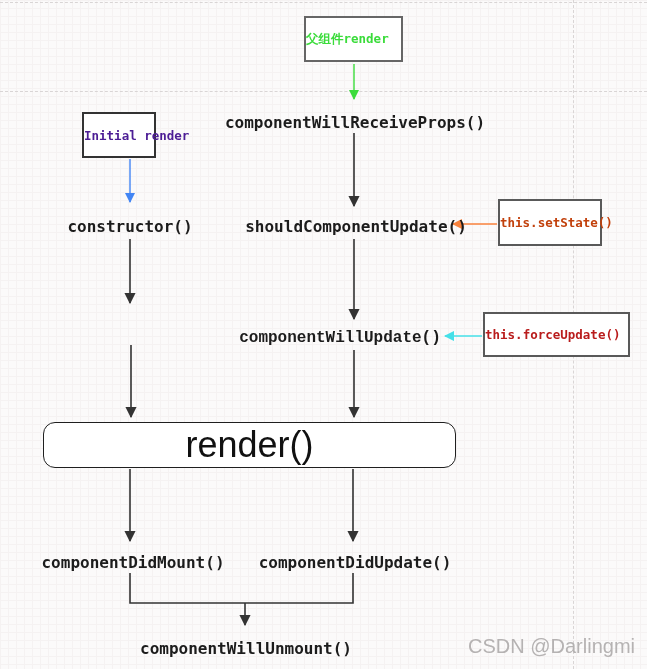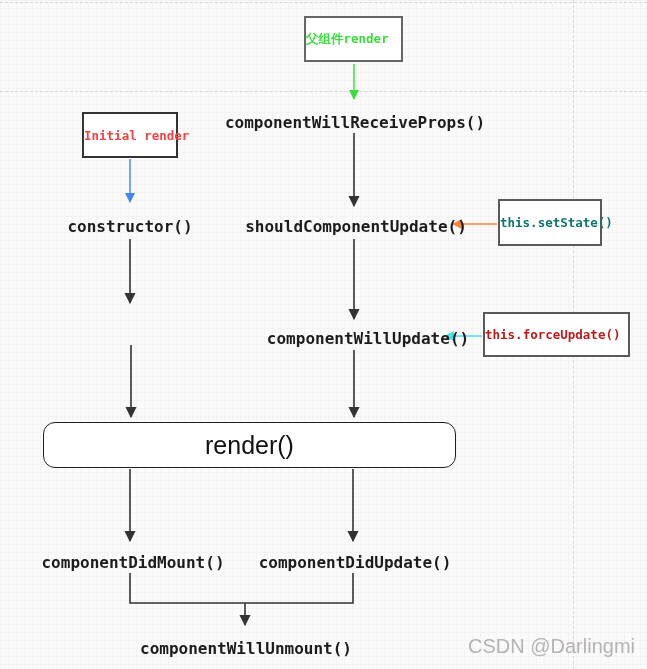--- a/index.html
+++ b/index.html
@@ -46,33 +46,33 @@
     background: #ffffff;
     border: 2px solid #595959;
     font-family: "DejaVu Sans Mono", monospace;
     font-weight: bold;
     font-size: 12.5px;
     white-space: nowrap;
     box-sizing: border-box;
   }
 
   .box-parent-render { left: 304px; top: 16px;  width: 99px;  height: 46px; color: #3bdc3b; border-color: #666; }
-  .box-initial-render{ left: 82px;  top: 112px; width: 96px;  height: 46px; color: #ef4444; border-color: #333; }
-  .box-set-state     { left: 498px; top: 199px; width: 104px; height: 47px; color: #0f766e; }
+  .box-initial-render{ left: 82px;  top: 112px; width: 74px;  height: 46px; color: #4c1d95; border-color: #333; }
+  .box-set-state     { left: 498px; top: 199px; width: 104px; height: 47px; color: #c2410c; }
   .box-force-update  { left: 483px; top: 312px; width: 147px; height: 45px; color: #b91c1c; }
 
   .render-box {
     position: absolute;
     left: 43px; top: 422px; width: 413px; height: 46px;
     background: #ffffff;
     border: 1.5px solid #1f1f1f;
     border-radius: 12px;
     display: flex; align-items: center; justify-content: center;
     font-family: "Liberation Sans", sans-serif;
-    font-size: 25px;
+    font-size: 36px;
     color: #111;
     box-sizing: border-box;
   }
 
   .watermark {
     position: absolute;
     left: 468px; top: 635px;
     font-family: "Liberation Sans", sans-serif;
     font-size: 20px;
     color: #b5b2b2;
@@ -148,21 +148,21 @@
   <div class="small-box box-force-update">
     <span>this.forceUpdate()</span>
   </div>
 
   <div class="render-box">
     <span>render()</span>
   </div>
 
   <div class="node-label" style="left:355px; top:113px;">componentWillReceiveProps()</div>
   <div class="node-label" style="left:356px; top:217px;">shouldComponentUpdate()</div>
-  <div class="node-label" style="left:368px; top:329px;">componentWillUpdate()</div>
+  <div class="node-label" style="left:340px; top:329px;font-family:Liberation Mono, monospace;">componentWillUpdate()</div>
   <div class="node-label" style="left:130px; top:217px;">constructor()</div>
   <div class="node-label" style="left:133px; top:553px;">componentDidMount()</div>
   <div class="node-label" style="left:355px; top:553px;">componentDidUpdate()</div>
   <div class="node-label" style="left:246px; top:639px;">componentWillUnmount()</div>
 
   <div class="watermark">CSDN @Darlingmi</div>
 
 </div>
 
 </body></html>

